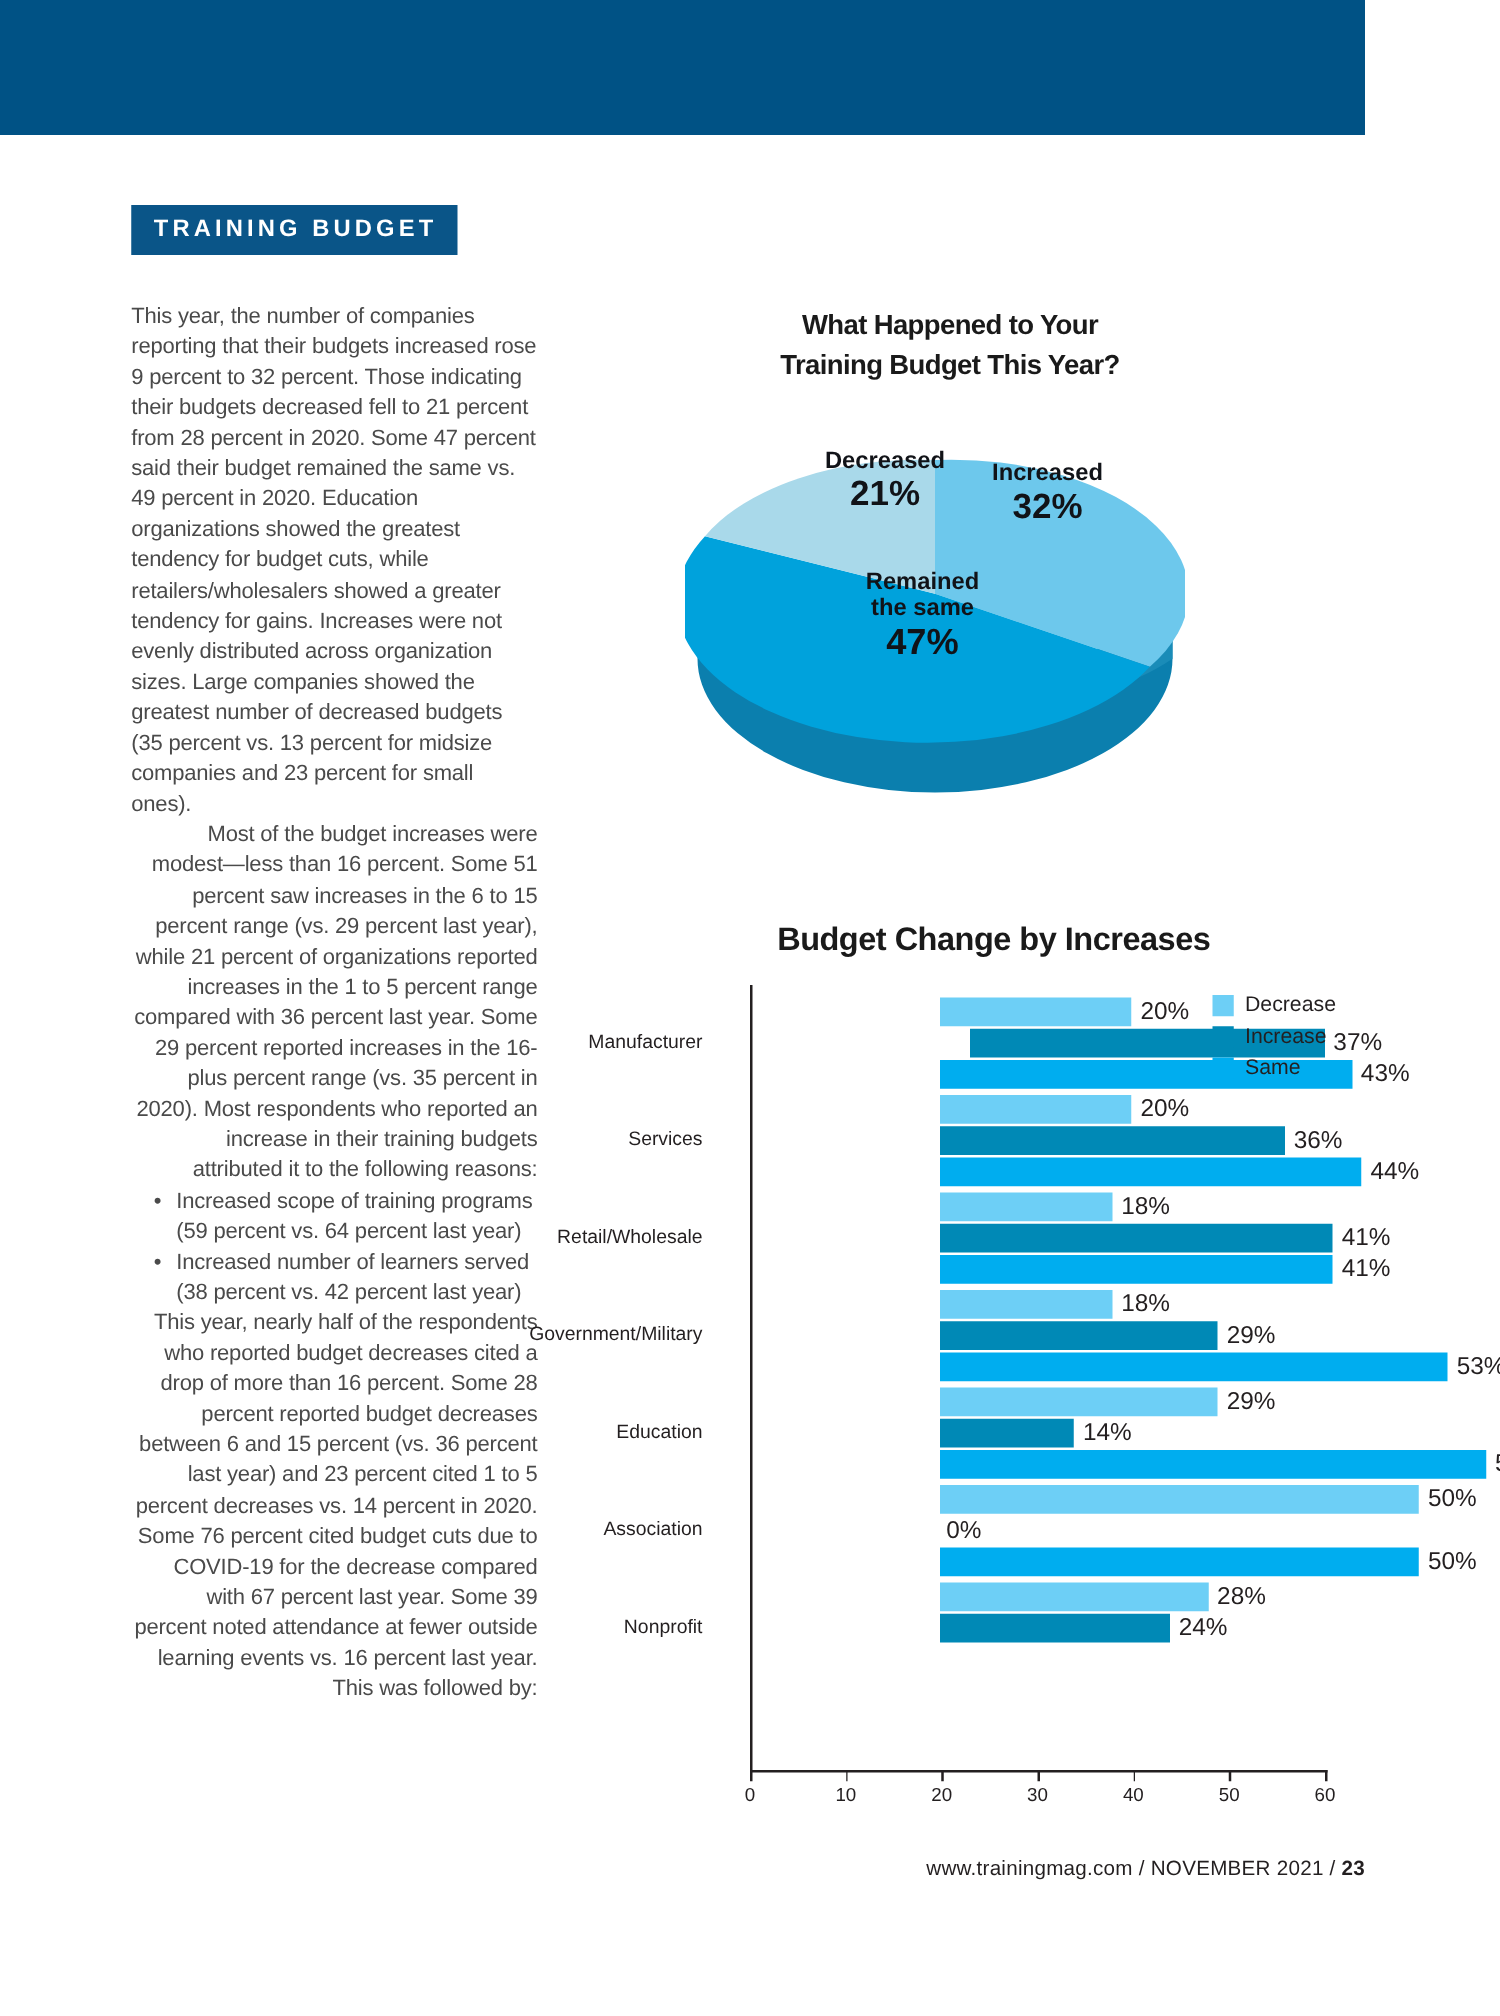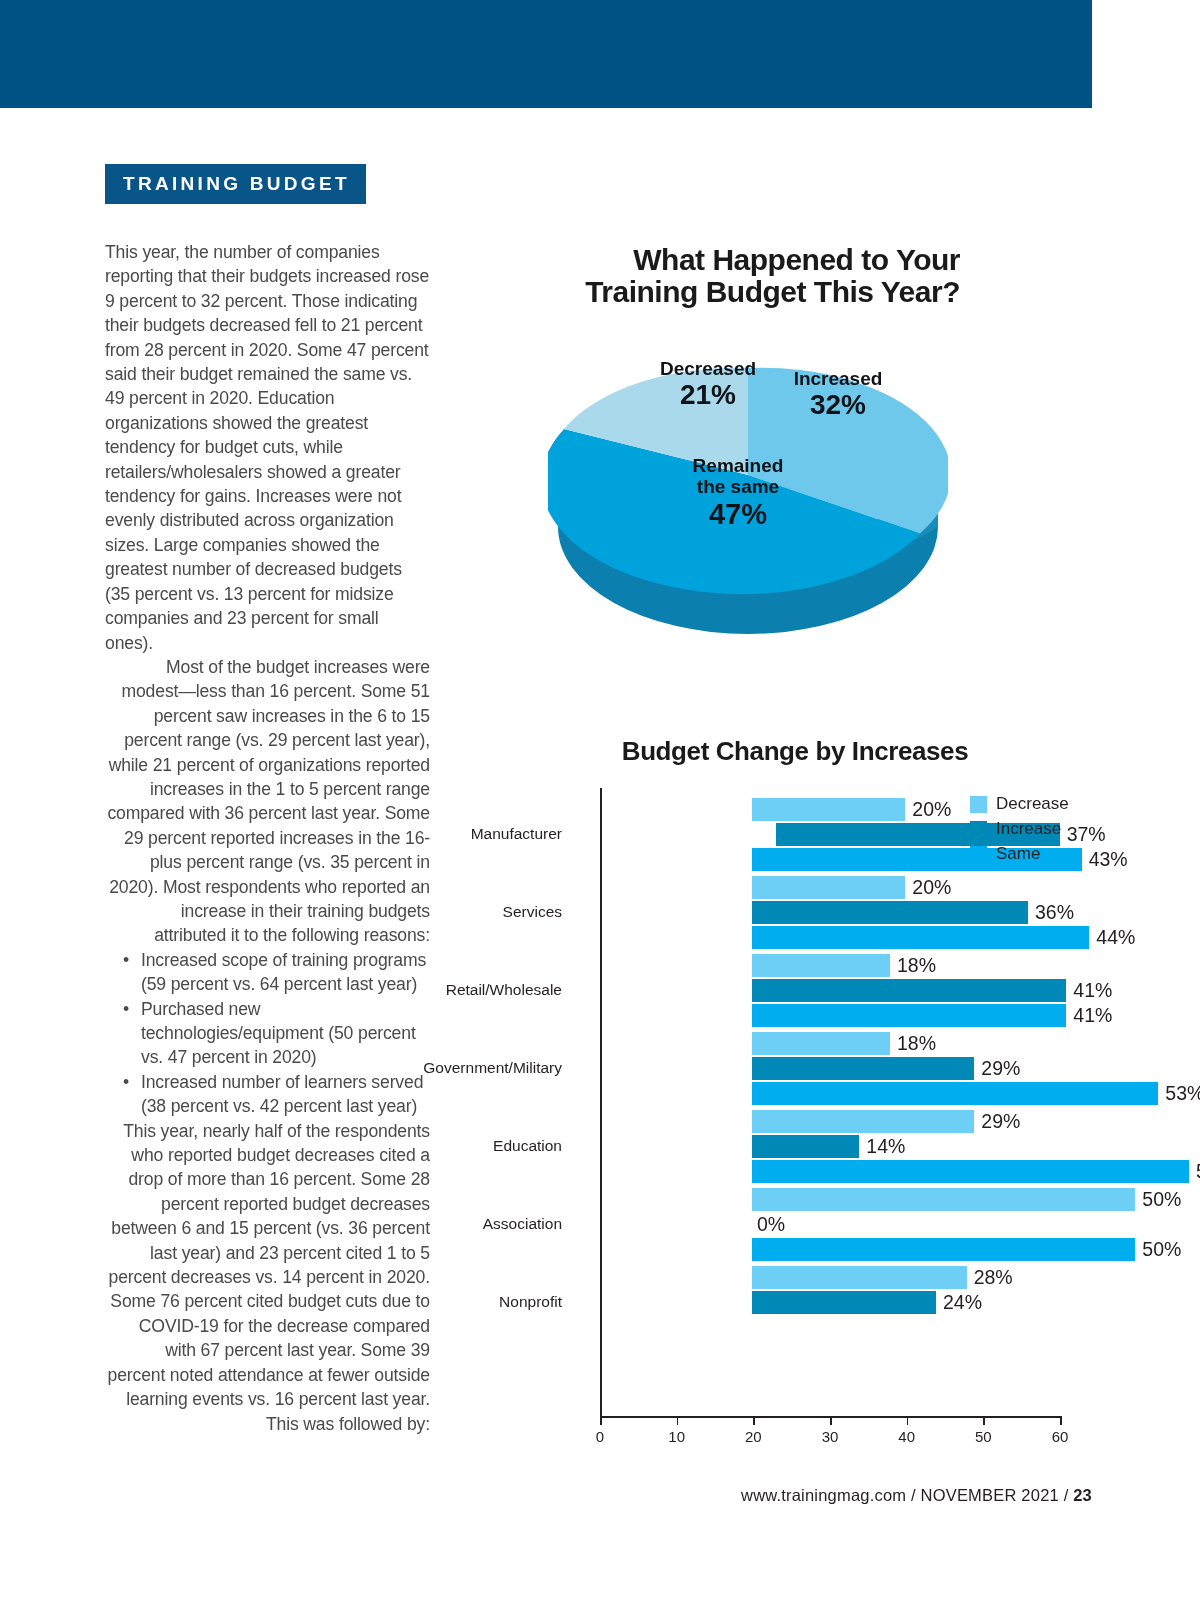--- a/index.html
+++ b/index.html
@@ -57,22 +57,22 @@
     position: absolute;
     left: 4px; top: 0;
     font-size: 17.6px;
   }
 
   
   .pie-title {
     position: absolute;
     left: 560px; top: 244px;
     width: 400px;
-    text-align: right;
-    font-size: 30px;
+    text-align: center;
+    font-size: 22px;
     font-weight: bold;
     line-height: 32px;
     color: #1a1a1a;
     letter-spacing: -0.5px;
   }
 
   .pie-wrap {
     position: absolute;
     left: 548px; top: 330px;
     width: 400px; height: 305px;
@@ -225,21 +225,20 @@
 
 <div class="top-banner"></div>
 
 <div class="kicker">TRAINING BUDGET</div>
 
 <div class="article-col">
   <p>This year, the number of companies reporting that their budgets increased rose 9 percent to 32 percent. Those indicating their budgets decreased fell to 21 percent from 28 percent in 2020. Some 47 percent said their budget remained the same vs. 49 percent  in 2020. Education organizations showed the greatest tendency for budget cuts, while retailers/wholesalers showed a greater tendency for gains. Increases were not evenly distributed across organization sizes. Large companies showed the greatest number of decreased budgets (35 percent vs. 13 percent for midsize companies and 23 percent for small ones).</p>
   <p class="indent">Most of the budget increases were modest—less than 16 percent. Some 51 percent saw increases in the 6 to 15 percent range (vs. 29 percent last year), while 21 percent of organizations reported increases in the 1 to 5 percent range compared with 36 percent last year. Some 29 percent reported increases in the 16-plus percent range (vs. 35 percent in 2020). Most respondents who reported an increase in their training budgets attributed it to the following reasons:</p>
   <ul class="bullets">
     <li>Increased scope of training programs (59 percent vs. 64 percent last year)</li>
-    <li>Purchased new technologies/equipment (50 percent vs. 47 percent in 2020)</li>
     <li>Increased number of learners served (38 percent vs. 42 percent last year)</li>
   </ul>
   <p class="indent">This year, nearly half of the respondents who reported budget decreases cited a drop of more than 16 percent. Some 28 percent reported budget decreases between 6 and 15 percent  (vs. 36 percent last year) and 23 percent cited 1 to 5 percent decreases vs. 14 percent in 2020. Some 76 percent cited budget cuts due to COVID-19 for the decrease compared with 67 percent last year. Some 39 percent noted attendance at fewer outside learning events vs. 16 percent last year. This was followed by:</p>
 </div>
 
 <div class="pie-title">
   <span>What Happened to Your</span><br>
   <span>Training Budget This Year?</span>
 </div>
 

